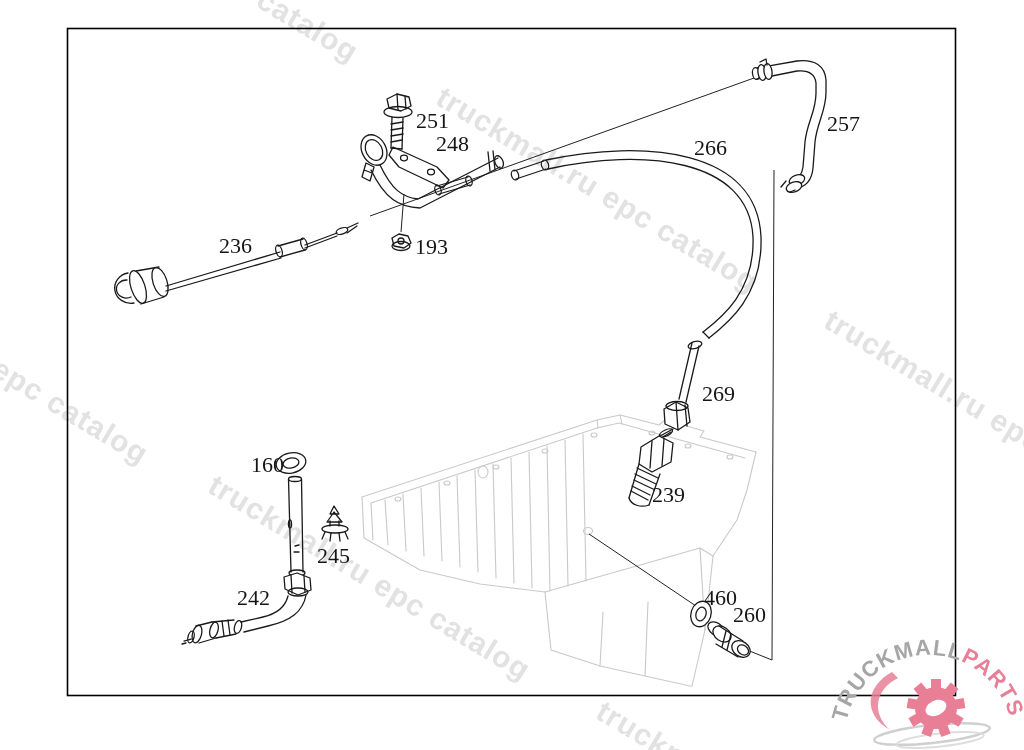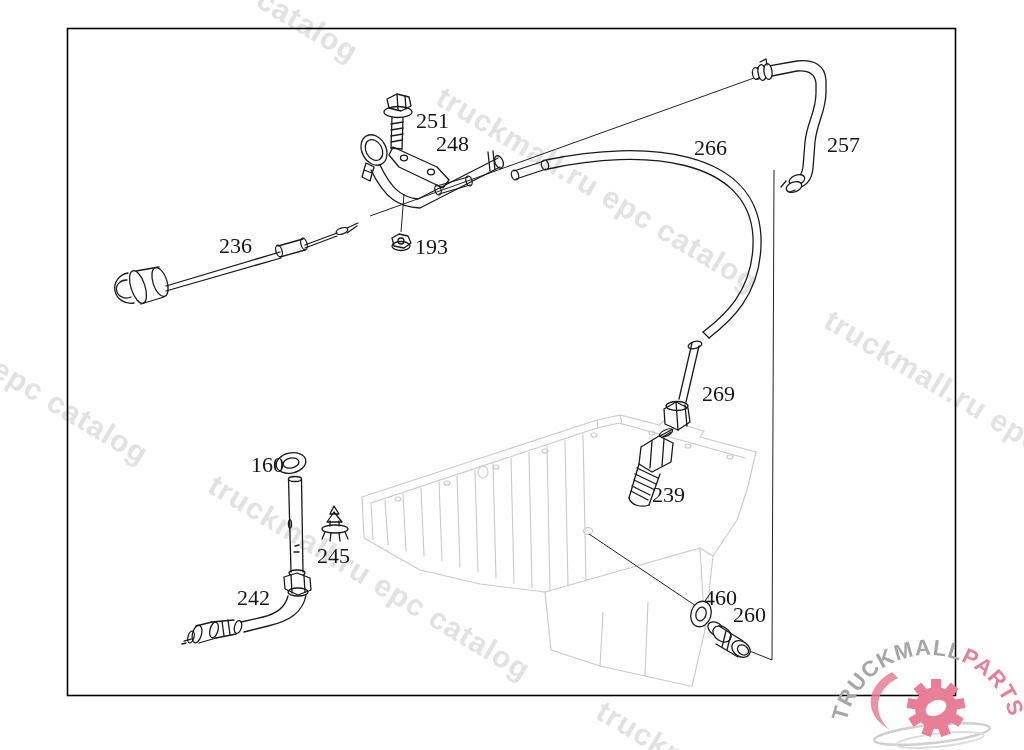--- a/index.html
+++ b/index.html
@@ -206,21 +206,21 @@
         <path d="M786,181 L781,187 M790,192 L795,190"></path>
       </g>
     </g>
   </svg>
 
   <span class="plabel" style="left:219px;top:233px">236</span>
   <span class="plabel" style="left:416px;top:108px">251</span>
   <span class="plabel" style="left:436px;top:131px">248</span>
   <span class="plabel" style="left:415px;top:234px">193</span>
   <span class="plabel" style="left:694px;top:135px">266</span>
-  <span class="plabel" style="left:827px;top:132px">257</span>
+  <span class="plabel" style="left:827px;top:111px">257</span>
   <span class="plabel" style="left:702px;top:381px">269</span>
   <span class="plabel" style="left:652px;top:482px">239</span>
   <span class="plabel" style="left:251px;top:452px">160</span>
   <span class="plabel" style="left:317px;top:543px">245</span>
   <span class="plabel" style="left:237px;top:585px">242</span>
   <span class="plabel" style="left:704px;top:585px">460</span>
   <span class="plabel" style="left:733px;top:602px">260</span>
 
   <svg id="logo" viewBox="0 0 196 122">
     <defs>

